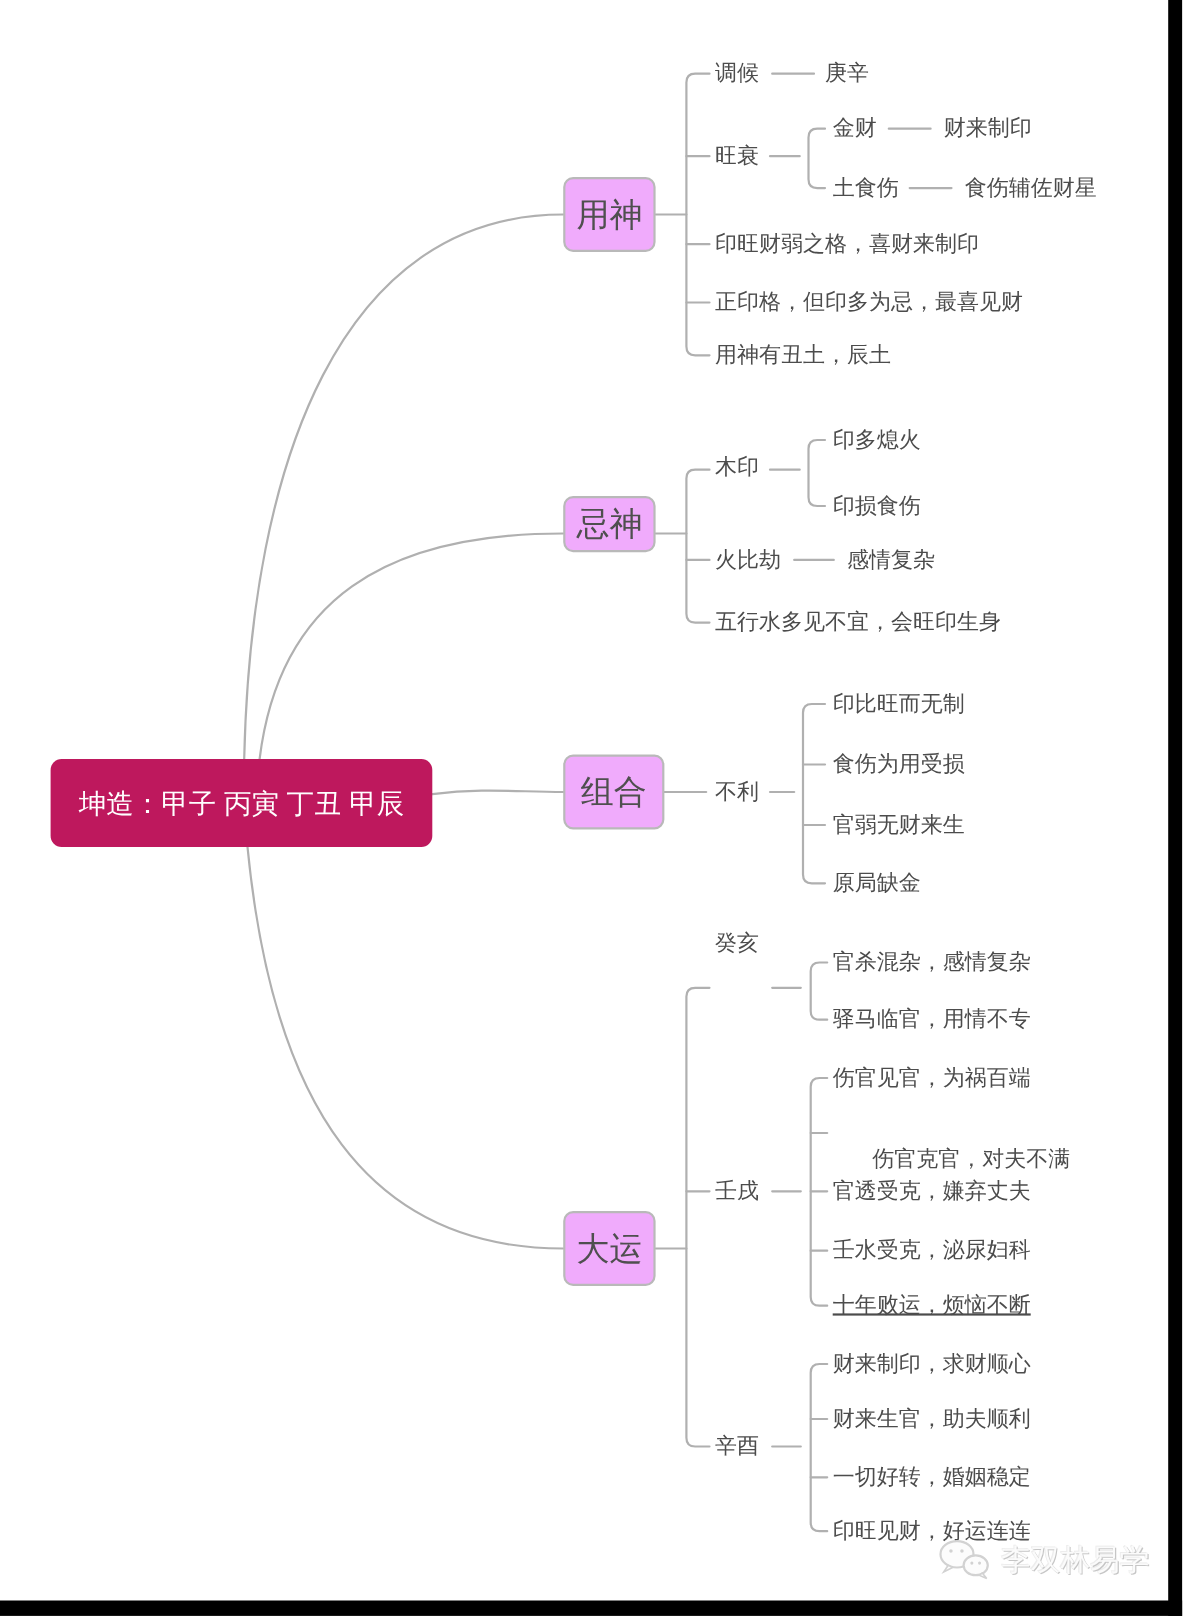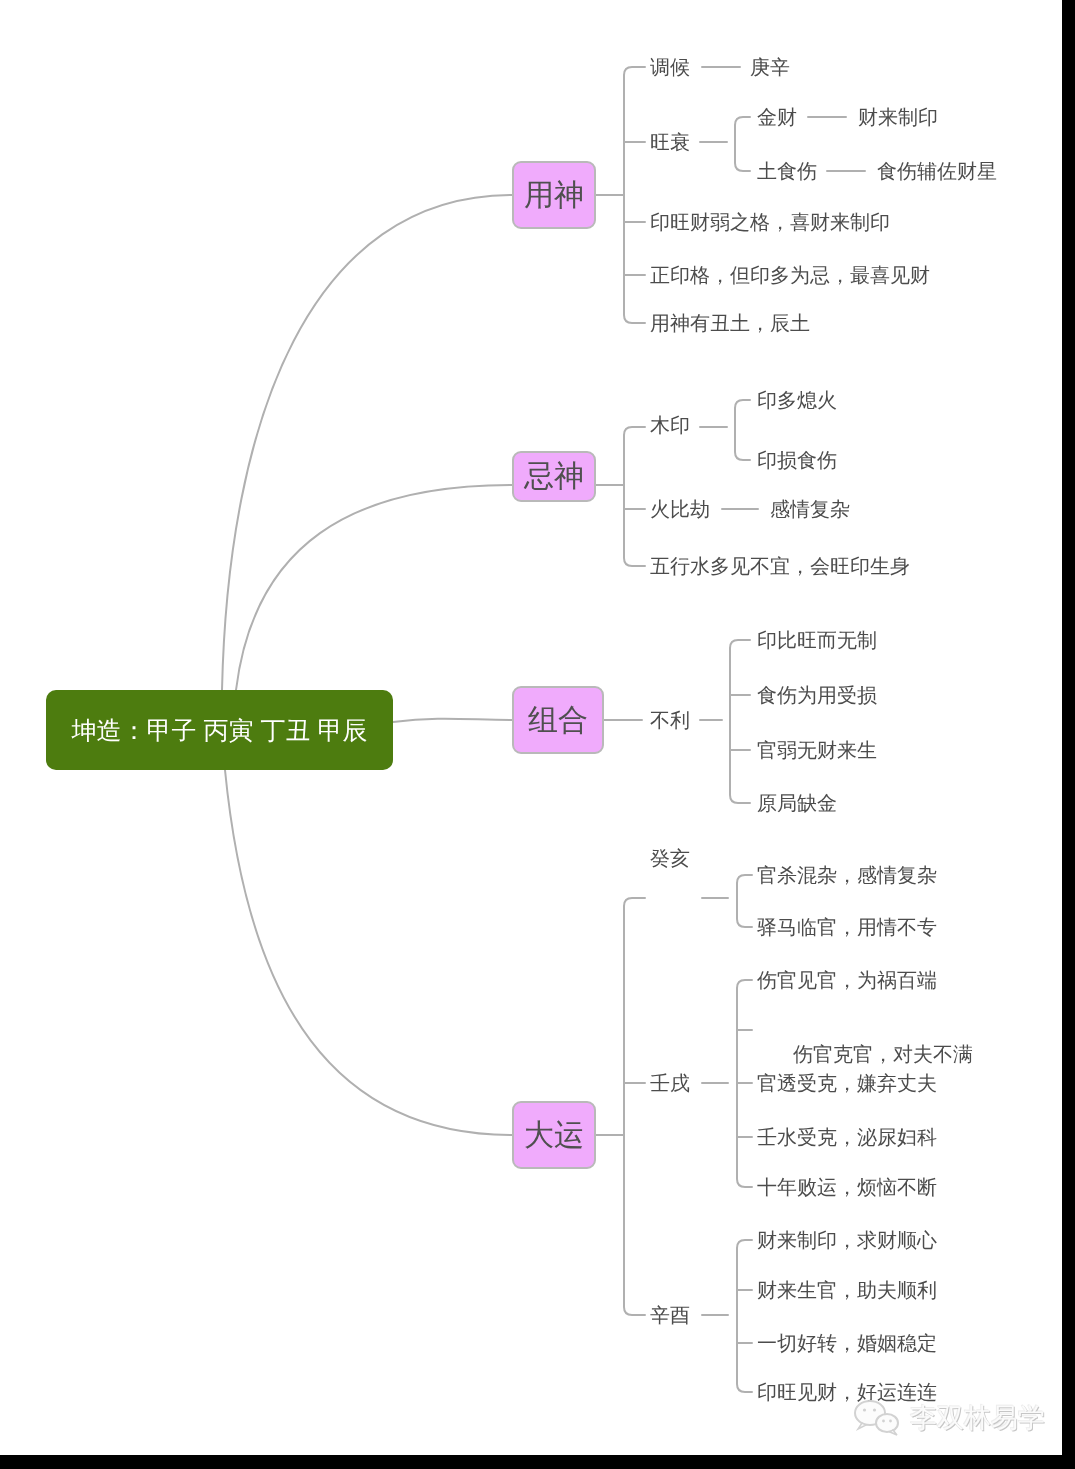--- a/index.html
+++ b/index.html
@@ -11,21 +11,21 @@
   }
   svg.lines{position:absolute;left:0;top:0;z-index:1;}
   svg.lines path{stroke:#b0b0b0;stroke-width:2;fill:none;stroke-linecap:round;}
   .topic{
     position:absolute;z-index:2;display:flex;align-items:center;justify-content:center;
     background:#f0abfc;border:2px solid #b9b9b9;border-radius:9px;
     font-size:30px;color:#4f4f4f;white-space:nowrap;box-sizing:border-box;
   }
   .root-topic{
     position:absolute;z-index:2;display:flex;align-items:center;justify-content:center;
-    background:#4d7c0f;border-radius:10px;color:#ffffff;font-size:25px;
+    background:#be185d;border-radius:10px;color:#ffffff;font-size:25px;
     white-space:nowrap;box-sizing:border-box;
   }
   .legend-topic{
     position:absolute;z-index:3;display:flex;align-items:center;justify-content:center;
     background:#ffffff;border:2px solid #b5b5b5;border-radius:9px;
     font-size:24px;color:#3f3f3f;white-space:nowrap;box-sizing:border-box;
   }
   .item{
     position:absolute;z-index:2;font-size:20px;line-height:28px;
     white-space:nowrap;color:#4c4c4c;
@@ -125,21 +125,21 @@
   <div class="item" style="left:757px;top:789px;">原局缺金</div>
 
   <div class="item" style="left:650px;top:844px;">癸亥</div>
   <div class="item" style="left:757px;top:861px;">官杀混杂，感情复杂</div>
   <div class="item" style="left:757px;top:913px;">驿马临官，用情不专</div>
   <div class="item" style="left:650px;top:1069px;">壬戌</div>
   <div class="item" style="left:757px;top:966px;">伤官见官，为祸百端</div>
   <div class="item" style="left:793px;top:1016px;margin-top:24px;">伤官克官，对夫不满</div>
   <div class="item" style="left:757px;top:1069px;">官透受克，嫌弃丈夫</div>
   <div class="item" style="left:757px;top:1123px;">壬水受克，泌尿妇科</div>
-  <div class="item" style="left:757px;top:1173px;">十年败运，烦恼不断</div>
+  <div class="item" style="left:757px;top:1173px;text-decoration:underline;">十年败运，烦恼不断</div>
   <div class="item" style="left:650px;top:1301px;">辛酉</div>
   <div class="item" style="left:757px;top:1226px;">财来制印，求财顺心</div>
   <div class="item" style="left:757px;top:1276px;">财来生官，助夫顺利</div>
   <div class="item" style="left:757px;top:1329px;">一切好转，婚姻稳定</div>
   <div class="item" style="left:757px;top:1378px;">印旺见财，好运连连</div>
 
   <div class="watermark" style="left:852px;top:1398px;">
     <svg width="50" height="40" viewBox="0 0 50 40">
       <ellipse cx="18" cy="15" rx="15" ry="12" fill="#fcfcfc" stroke="#d2d2d2" stroke-width="2"></ellipse>
       <path d="M10,25 L6,31 L14,27 Z" fill="#fcfcfc" stroke="#d2d2d2" stroke-width="1.5"></path>

